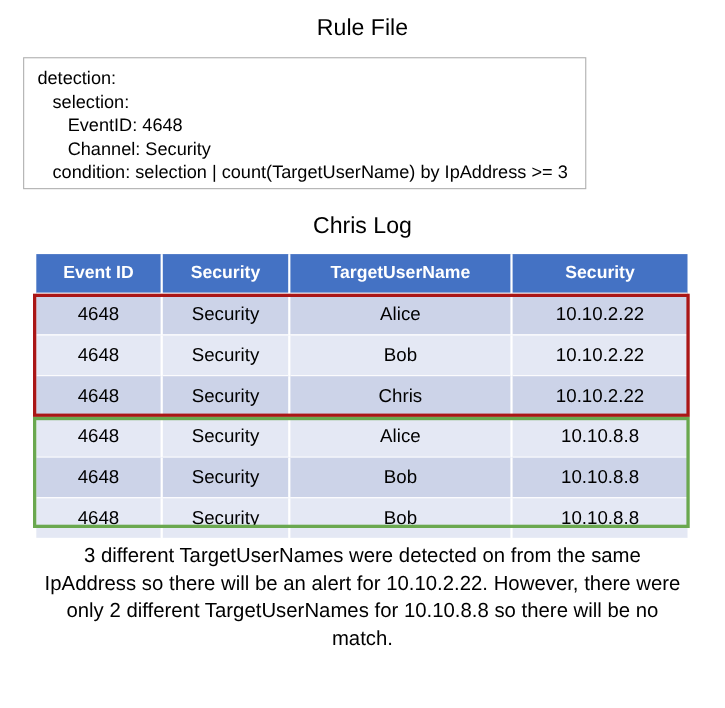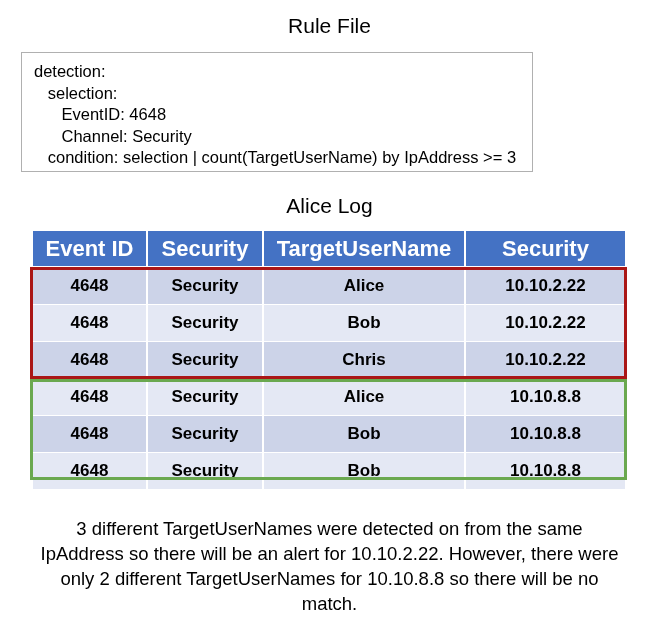--- a/index.html
+++ b/index.html
@@ -71,30 +71,30 @@
   }
   table.event-table {
     border-collapse: collapse;
     width: 592px;
     table-layout: fixed;
   }
   table.event-table th,
   table.event-table td {
     text-align: center;
     font-size: 17px;
-    font-weight: 700;
+    font-weight: 400;
     padding: 0;
     height: 37px;
     box-sizing: border-box;
   }
   table.event-table thead th {
     background: #4472c4;
     color: #ffffff;
     font-weight: bold;
-    font-size: 22px;
+    font-size: 16px;
     height: 36px;
     border-right: 2px solid #ffffff;
     border-bottom: 2px solid #ffffff;
   }
   table.event-table thead th:last-child { border-right: none; }
 
   table.event-table tbody td {
     border-right: 2px solid #ffffff;
     border-bottom: 1px solid #ffffff;
     color: #000000;
@@ -133,40 +133,39 @@
   
   #caption {
     position: absolute;
     left: 36px;
     top: 492px;
     width: 587px;
     text-align: center;
     font-size: 18.5px;
     line-height: 25px;
     color: #000000;
-    margin-top: 24px;
   }
 </style>
 </head>
 <body>
 
 <div class="section-title" id="rule-title">
   <span>Rule File</span>
 </div>
 
 <div id="rule-box">
   <pre id="rule-code">detection:
    selection:
       EventID: 4648
       Channel: Security
    condition: selection | count(TargetUserName) by IpAddress &gt;= 3</pre>
 </div>
 
 <div class="section-title" id="log-title">
-  <span>Alice Log</span>
+  <span>Chris Log</span>
 </div>
 
 <div id="event-table-wrap">
   <table class="event-table">
     <colgroup>
       <col class="c1">
         <col class="c2">
         <col class="c3">
         <col class="c4">
     </colgroup>

